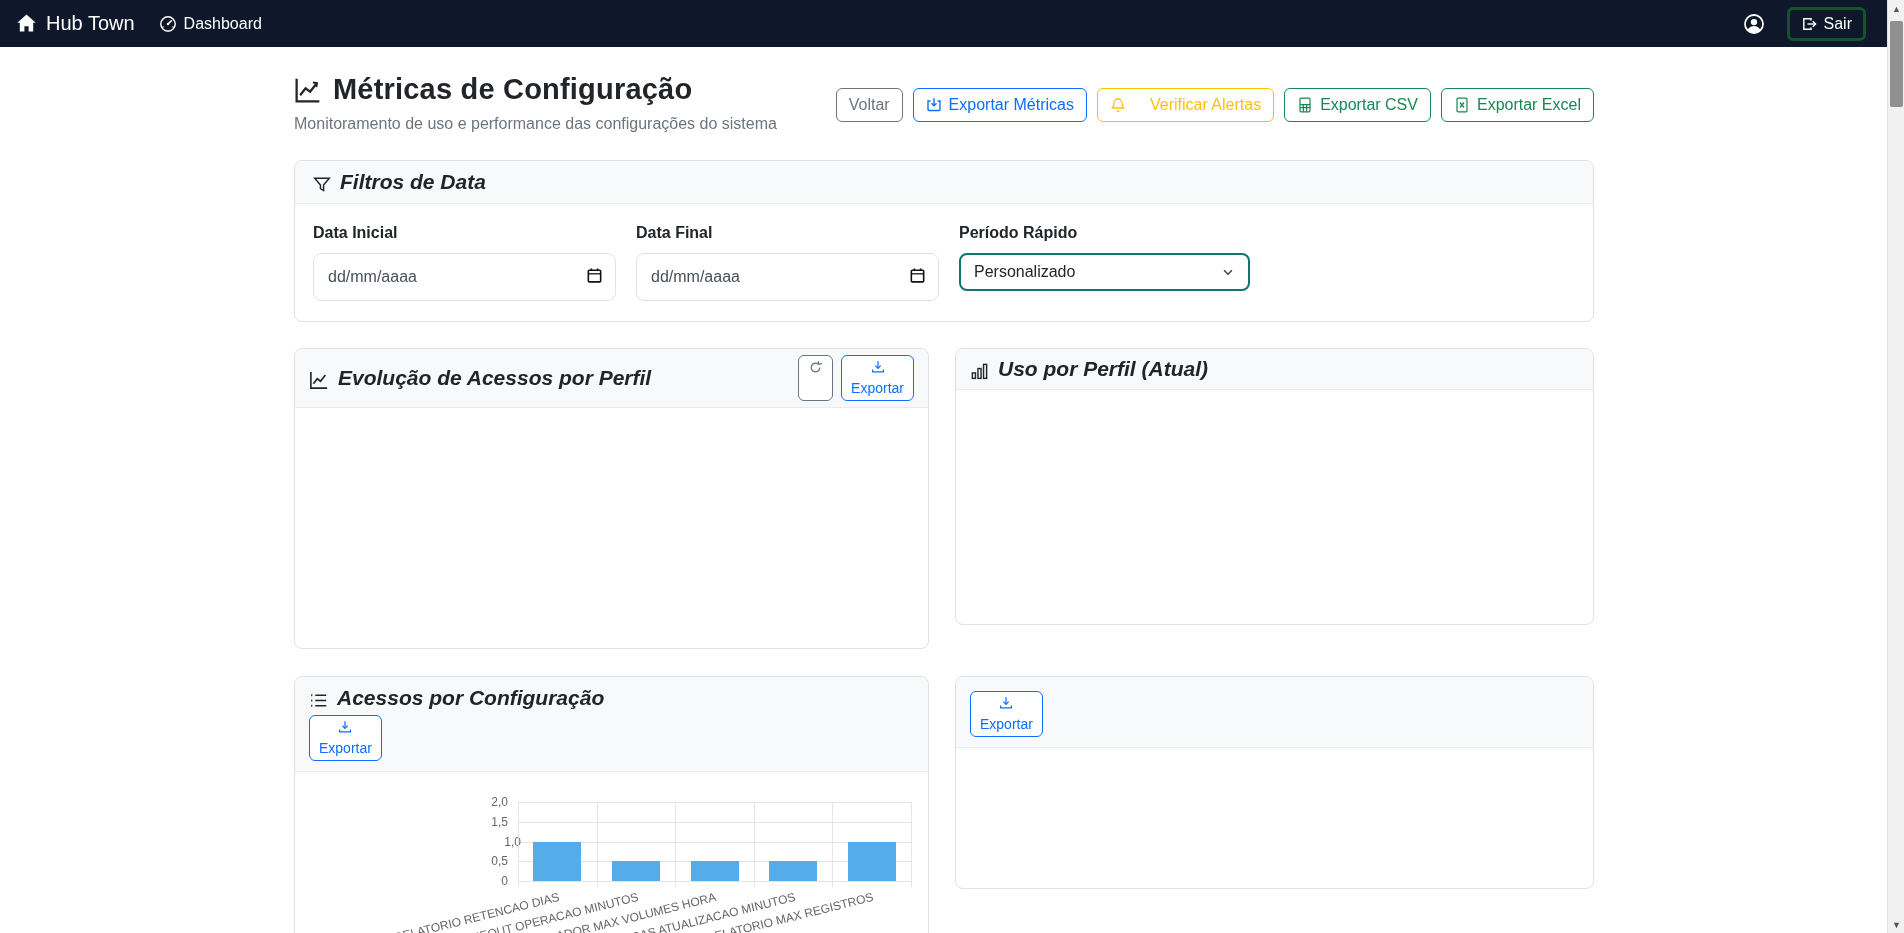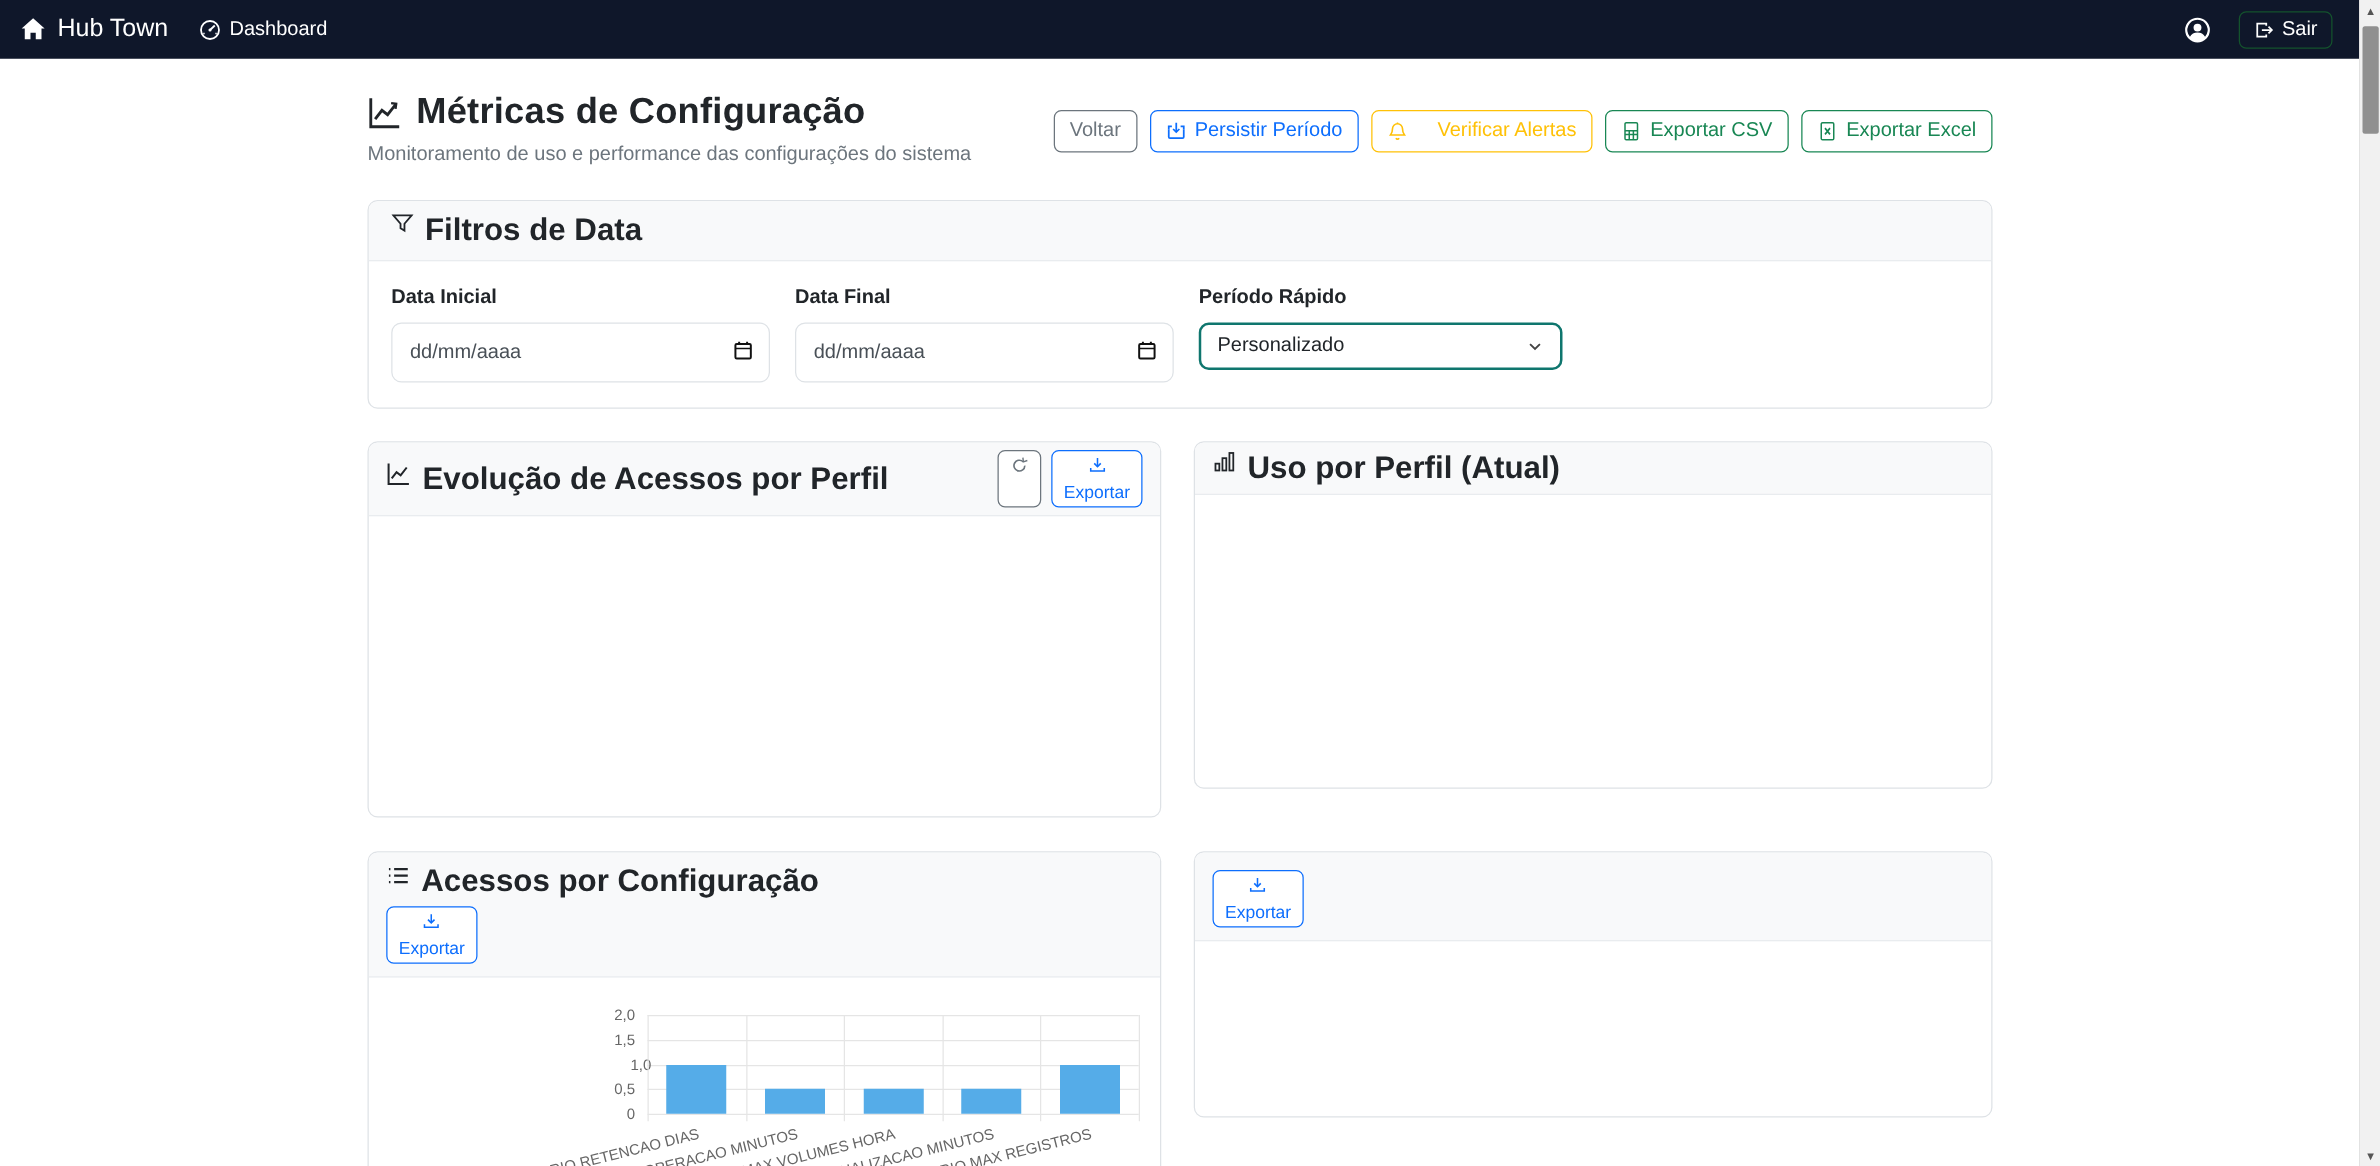--- a/index.html
+++ b/index.html
@@ -5,21 +5,21 @@
   * { margin:0; padding:0; box-sizing:border-box; }
   html,body { width:1904px; height:933px; overflow:hidden; background:#fff;
               font-family:"Liberation Sans", sans-serif; color:#212529; }
 
   
   .navbar { height:47px; background:#0f172a; display:flex; align-items:center; padding:0 16px; color:#fff; }
   .brand { display:flex; align-items:center; gap:9px; font-size:20px; color:#fff; cursor:pointer; }
   .nav-link { display:flex; align-items:center; gap:7px; font-size:16px; color:#fff; margin-left:24px; cursor:pointer; }
   .nav-spacer { flex:1; }
   .person-wrap { margin-right:22px; display:flex; align-items:center; }
-  .btn-sair { display:flex; align-items:center; gap:7px; background:transparent; border:1px solid #14532d;
+  .btn-sair { display:flex; align-items:center; gap:7px; background:transparent; border:3px solid #14532d;
               color:#fff; font-size:16px; padding:5px 11px; border-radius:6px; cursor:pointer;
               font-family:inherit; margin-right:22px; }
 
   
   .scrollbar { position:fixed; top:0; right:0; width:17px; height:933px; background:#f1f1f1; z-index:50;
                border-left:1px solid #e2e2e2; }
   .sb-arrow { position:absolute; left:0; width:17px; height:17px; display:flex; align-items:center; justify-content:center;
               color:#555; font-size:9px; }
   .sb-thumb { position:absolute; left:2px; width:13px; top:21px; height:86px; background:#909090; border-radius:2px; }
 
@@ -35,21 +35,21 @@
   .btn { display:flex; align-items:center; gap:7px; font-size:16px; font-family:inherit; background:#fff;
          padding:7px 12px; border-radius:6px; border:1px solid; cursor:pointer; white-space:nowrap; }
   .btn-outline-secondary { color:#6c757d; border-color:#6c757d; }
   .btn-outline-primary   { color:#0d6efd; border-color:#0d6efd; }
   .btn-outline-warning   { color:#ffc107; border-color:#ffc107;gap:24px; }
   .btn-outline-success   { color:#198754; border-color:#198754; }
 
   
   .card { background:#fff; border:1px solid #dee2e6; border-radius:8px; overflow:hidden; }
   .card-header { background:#f8f9fa; border-bottom:1px solid #e9ecef; }
-  .hdr-title { display:flex; align-items:flex-start; gap:9px; font-size:25px; font-weight:700; }
+  .hdr-title { display:flex; align-items:flex-end; gap:9px; font-size:21px; font-weight:700;font-style:italic; }
 
   
   .filters-card { margin-top:27px; }
   .filters-card .card-header { padding:9px 18px; }
   .filters-body { padding:20px 18px; display:grid; grid-template-columns:303px 303px 291px 1fr; gap:20px; }
   .field-label { font-size:16px; font-weight:600; display:block; margin-bottom:11px; }
   .date-input { position:relative; }
   .date-input input { width:100%; height:48px; border:1px solid #dee2e6; border-radius:8px; padding:0 42px 0 14px;
                       font-size:16px; font-family:inherit; color:#495057; outline:none; }
   .date-input input::placeholder { color:#495057; opacity:1; }
@@ -156,21 +156,21 @@
       </button>
       <button class="btn btn-outline-primary">
         <span>
           <svg width="16" height="16" viewBox="0 0 16 16" fill="none" stroke="#0d6efd" stroke-width="1.4">
             <path d="M2 6.8v5.7a1 1 0 0 0 1 1h10a1 1 0 0 0 1-1V6.8"></path>
               <path d="M2 6.8V4h2.5M14 6.8V4h-2.5"></path>
             <path d="M8 1.2v7.3"></path>
               <path d="M5.5 6.2 8 8.7l2.5-2.5"></path>
           </svg>
         </span>
-        <span>Persistir Período</span>
+        <span>Exportar Métricas</span>
       </button>
       <button class="btn btn-outline-warning">
         <span>
           <svg width="16" height="16" viewBox="0 0 16 16" fill="none" stroke="#ffc107" stroke-width="1.3">
             <path d="M8 2a4 4 0 0 0-4 4c0 3-1.1 4.3-1.6 5h11.2C13.1 10.3 12 9 12 6a4 4 0 0 0-4-4z"></path>
             <path d="M6.8 13.5a1.3 1.3 0 0 0 2.4 0"></path>
               <path d="M8 2V.9" stroke-width="1.2"></path>
           </svg>
         </span>
         <span>Verificar Alertas</span>

